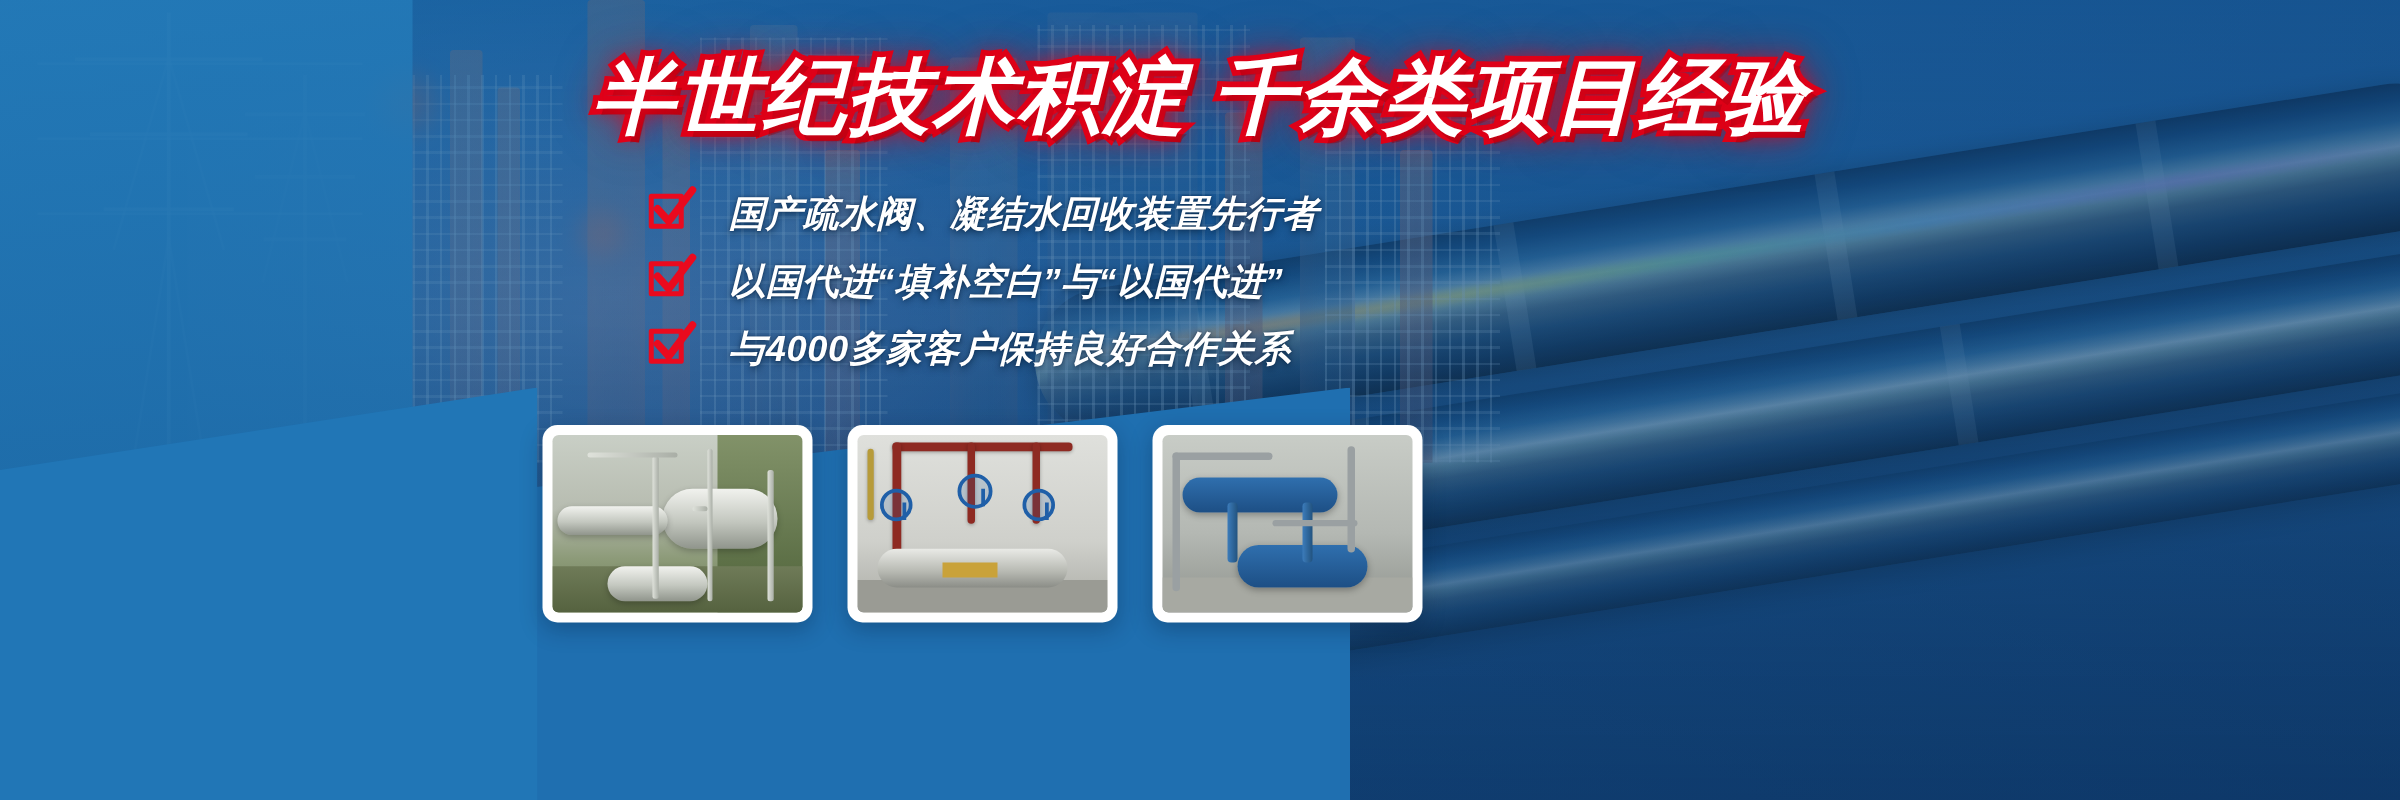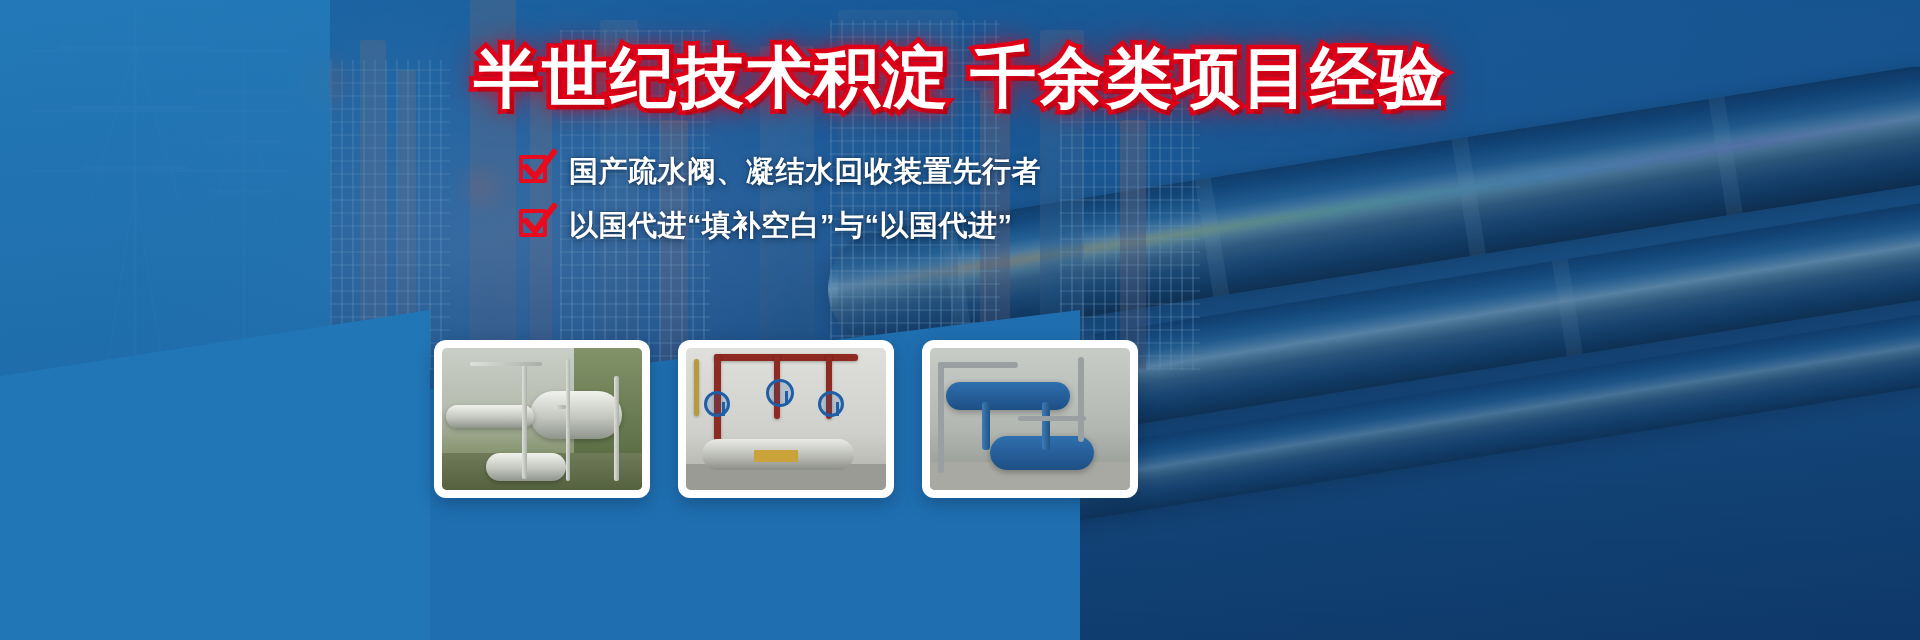--- a/index.html
+++ b/index.html
@@ -110,21 +110,21 @@
     background:#1f6fb0;
     clip-path:polygon(0 40%,100% 0%,100% 100%,0 100%);
   }
   .wedge2{
     position:absolute;left:0;bottom:0;width:430px;height:330px;
     background:#2176b6;
     clip-path:polygon(0 20%,100% 0%,100% 100%,0 100%);
   }
 
   
-  .content{position:absolute;inset:0;}
+  .content{position:absolute;inset:0;font-style:italic;}
 
   .headline{
     position:absolute;left:0;right:0;top:42px;
     text-align:center;
     font-size:66px;font-weight:bold;line-height:1.08;
     letter-spacing:2px;
     color:#ffffff;
     white-space:nowrap;
     -webkit-text-stroke:9px #e2031b;
     paint-order:stroke fill;
@@ -132,21 +132,21 @@
       0 0 14px rgba(226,3,27,.95),
       0 0 26px rgba(226,3,27,.75),
       0 0 40px rgba(200,0,20,.55),
       4px 5px 0 rgba(120,0,10,.45);
   }
 
   .bullets{
     position:absolute;left:519px;top:152px;
     display:flex;flex-direction:column;gap:14px;
   }
-  .bullet{display:flex;align-items:center;gap:16px;}
+  .bullet{display:flex;align-items:center;gap:30px;}
   .chk{
     width:34px;height:34px;flex:0 0 34px;position:relative;
   }
   .chk .box{
     position:absolute;left:0;top:0;width:28px;height:28px;
     border:4px solid #ea0a1e;border-radius:2px;box-sizing:border-box;
   }
   .chk .tick{
     position:absolute;left:3px;top:-5px;width:34px;height:34px;
     overflow:visible;
@@ -293,20 +293,29 @@
       <div class="bullet">
         <span class="chk">
           <span class="box"></span>
           <svg class="tick" viewBox="0 0 34 34" fill="none" aria-hidden="true">
             <path d="M4 17 L13 27 L32 2" stroke="#ea0a1e" stroke-width="6" stroke-linecap="round" stroke-linejoin="round"></path>
           </svg>
         </span>
         <span class="bullet-text">以国代进“填补空白”与“以国代进”</span>
       </div>
 
+      <div class="bullet">
+        <span class="chk">
+          <span class="box"></span>
+          <svg class="tick" viewBox="0 0 34 34" fill="none" aria-hidden="true">
+            <path d="M4 17 L13 27 L32 2" stroke="#ea0a1e" stroke-width="6" stroke-linecap="round" stroke-linejoin="round"></path>
+          </svg>
+        </span>
+        <span class="bullet-text">与4000多家客户保持良好合作关系</span>
+      </div>
     </div>
 
     <div class="cards">
 
       <div class="card">
         <div class="photo ph1">
           <div class="veg"></div>
           <div class="ground"></div>
           <div class="tank" style="left:44%;top:30%;width:46%;height:34%;"></div>
           <div class="tank" style="left:2%;top:40%;width:44%;height:16%;"></div>

